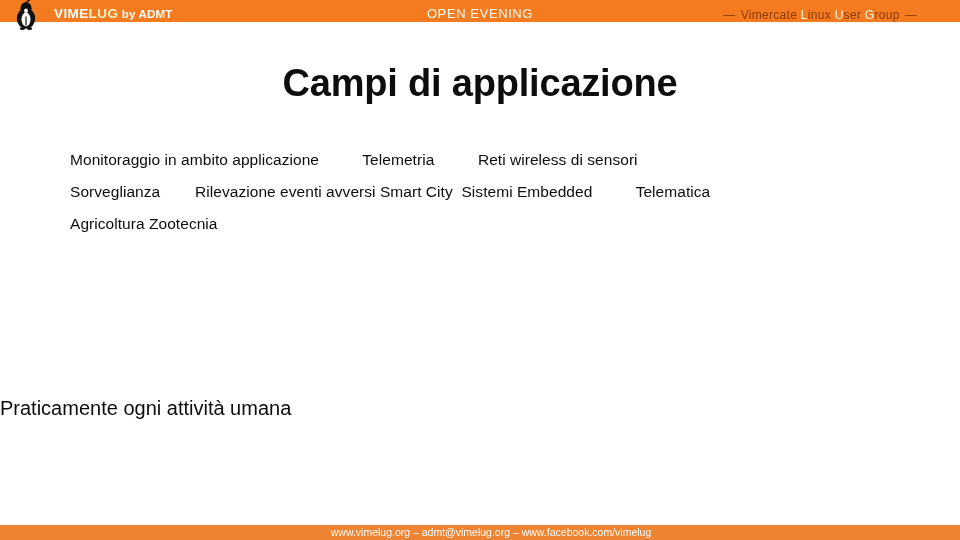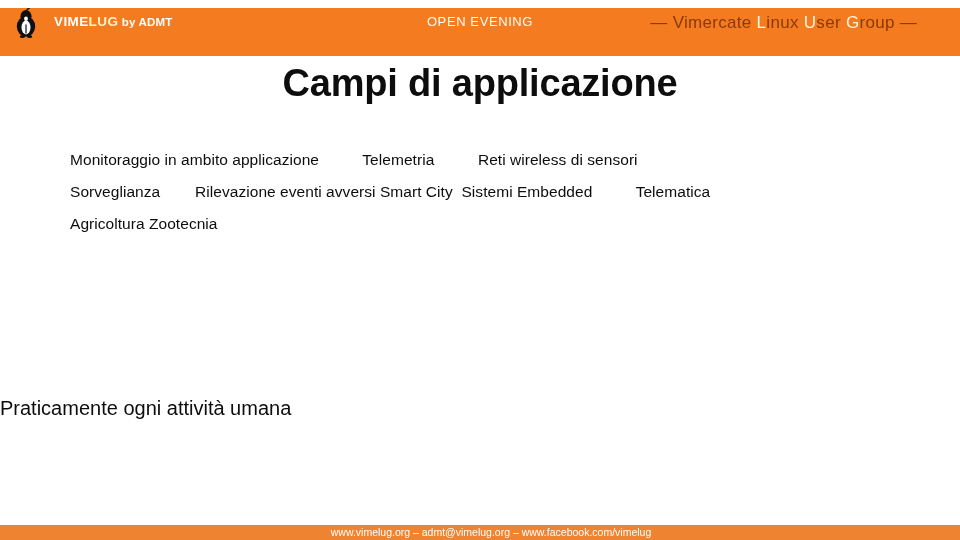--- a/index.html
+++ b/index.html
@@ -12,23 +12,23 @@
     overflow: hidden;
     background: #ffffff;
     font-family: "Liberation Sans", sans-serif;
     position: relative;
   }
 
   
   .header-bar {
     position: absolute;
     left: 0;
-    top: 8px;
+    top: 0;
     width: 960px;
-    height: 48px;
+    height: 22px;
     background: #F47B20;
   }
   .logo-wrap {
     position: absolute;
     left: 10px;
     top: -1px;
     width: 32px;
     height: 31px;
   }
   .logo-wrap svg {
@@ -60,21 +60,21 @@
     text-align: center;
     font-size: 13px;
     color: #FFFBF0;
     letter-spacing: 0.6px;
     line-height: 16px;
   }
   .vlug-group {
     position: absolute;
     right: 38px;
     top: 7px;
-    font-size: 17px;
+    font-size: 12px;
     line-height: 16px;
     white-space: nowrap;
     letter-spacing: 0.3px;
   }
   .vlug-group .dim   { color: #8A3A06; }
   .vlug-group .hl    { color: #FFF6DC; }
   .vlug-group .dash  { color: #8A3A06; padding: 0 5px; }
 
   
   .slide-title {

